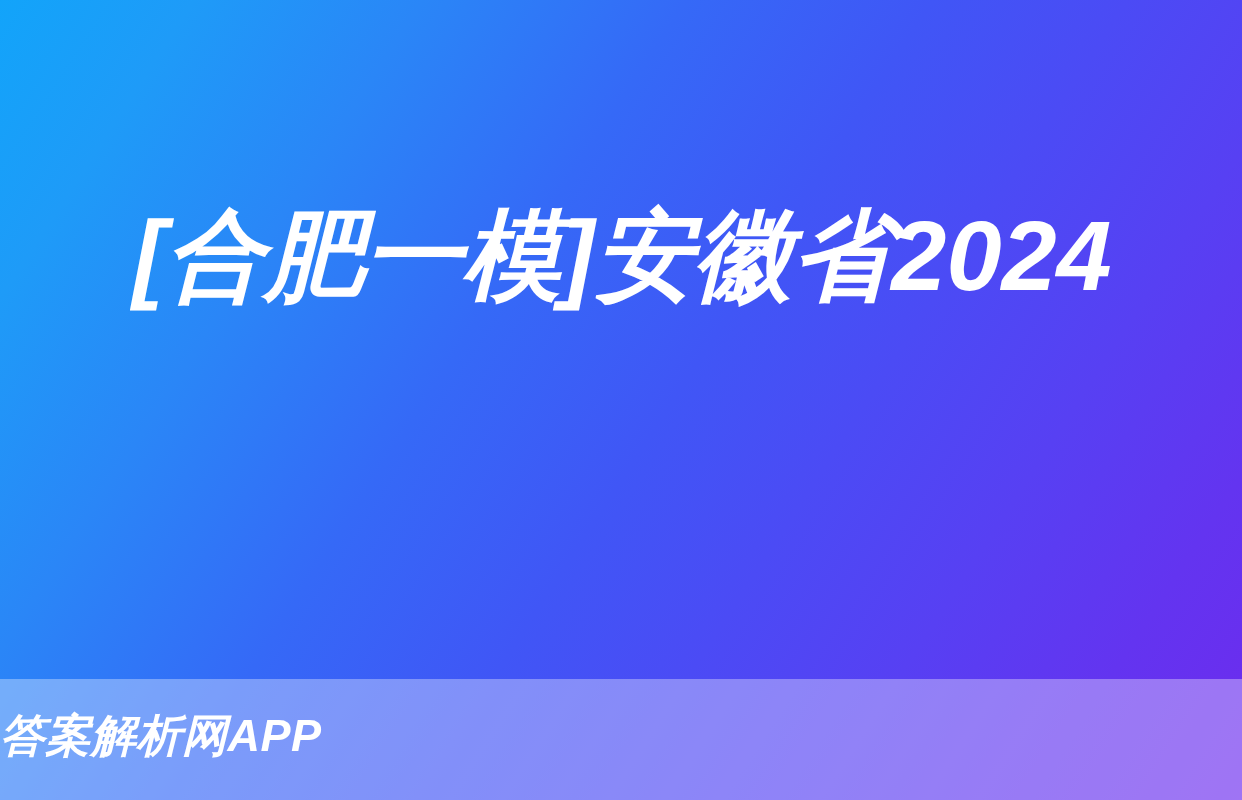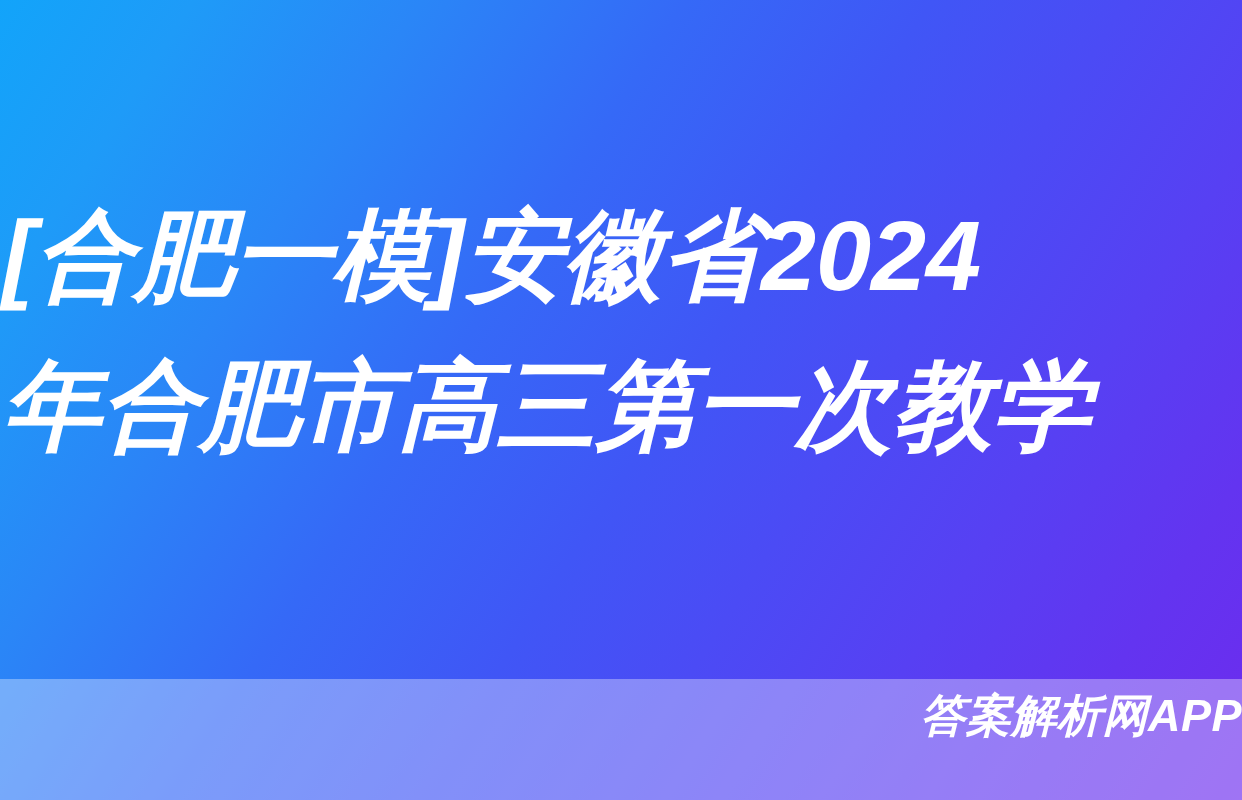--- a/index.html
+++ b/index.html
@@ -43,46 +43,46 @@
     bottom: 0;
     background: rgba(255, 255, 255, 0.345);
     pointer-events: none;
   }
 
   .title-block {
     position: absolute;
     left: 2px;
     right: 0;
     top: 181px;
-    text-align: left;
+    text-align: center;
     color: #ffffff;
   }
 
   .title-line {
     display: block;
     font-size: 99px;
     line-height: 150px;
     font-weight: 700;
     font-style: italic;
     letter-spacing: 0px;
     white-space: nowrap;
     color: #ffffff;
     text-rendering: geometricPrecision;
   }
 
   .watermark-wrap {
     position: absolute;
     left: 0;
     right: 0;
-    top: 684px;
+    top: 704px;
     height: 64px;
     text-align: center;
     display: flex;
     align-items: center;
-    justify-content: flex-end;
+    justify-content: flex-start;
   }
 
   .watermark {
     display: inline-block;
     font-size: 45px;
     line-height: 52px;
     font-weight: 700;
     font-style: italic;
     letter-spacing: 0.5px;
     color: #ffffff;
@@ -91,20 +91,19 @@
 </style>
 </head>
 <body>
 
 <div class="poster">
 
   <div class="bottom-band"></div>
 
   <div class="title-block">
     <span class="title-line">[合肥一模]安徽省2024</span>
-    <span class="title-line">年合肥市高三第一次教学</span>
   </div>
 
   <div class="watermark-wrap">
     <span class="watermark">答案解析网APP</span>
   </div>
 
 </div>
 
 </body></html>

